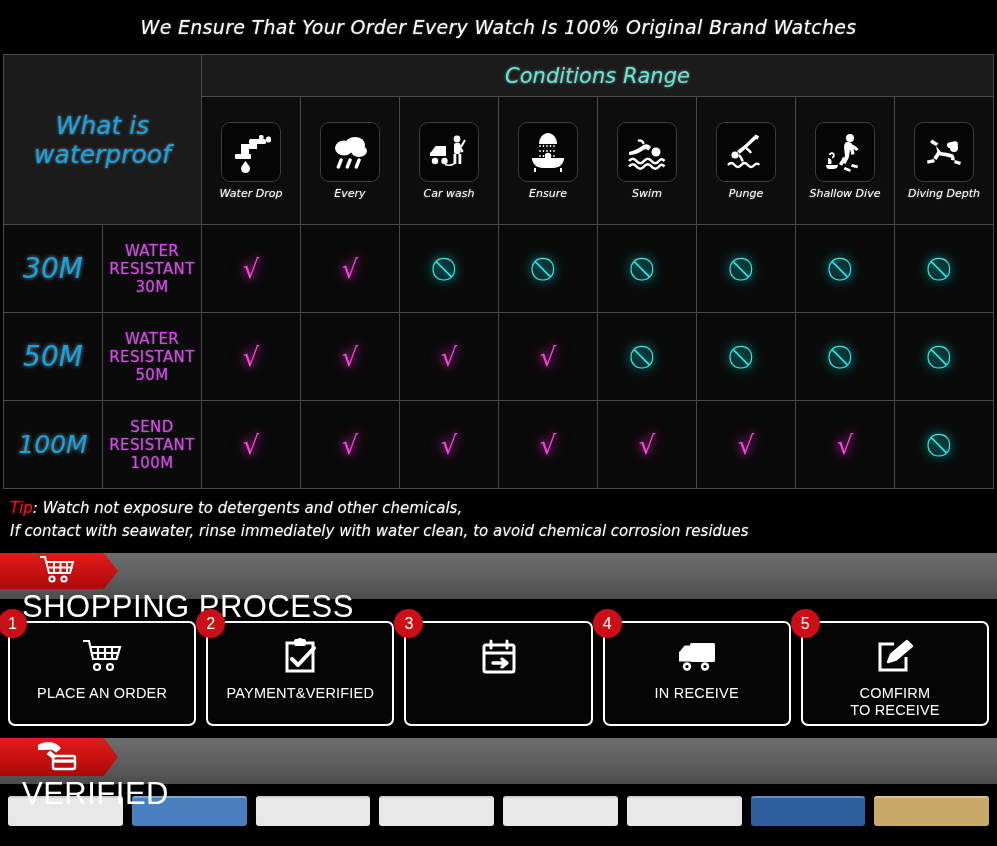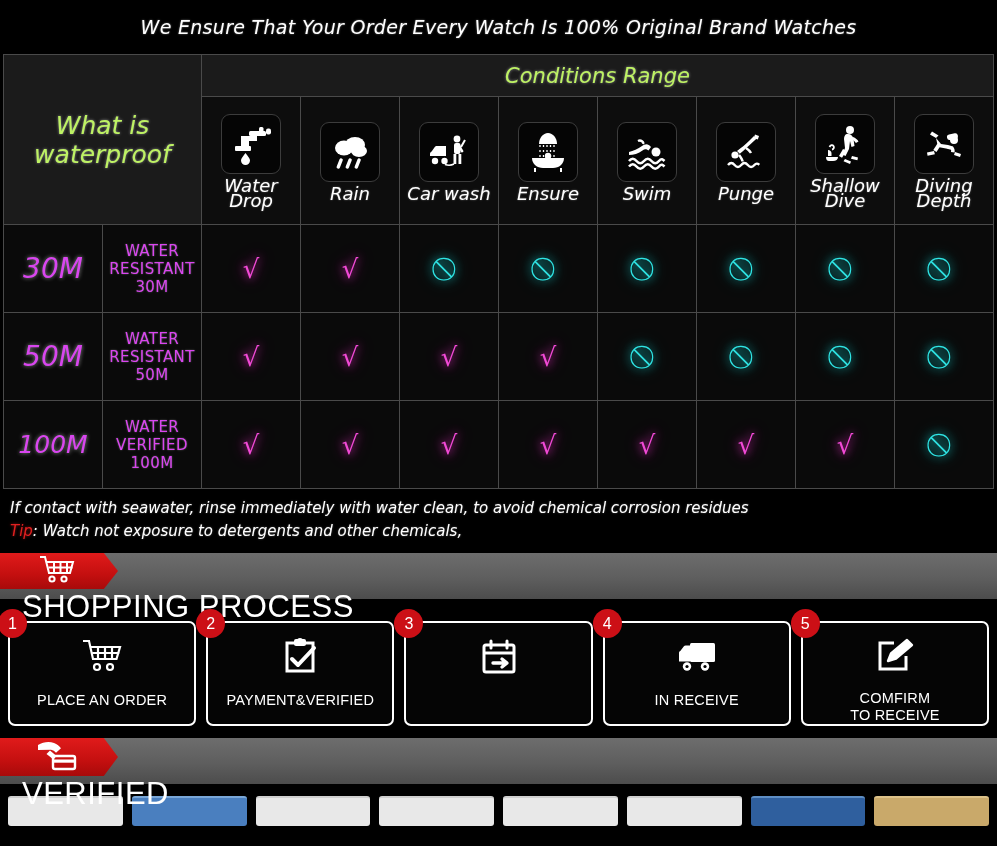--- a/index.html
+++ b/index.html
@@ -32,31 +32,31 @@
     background: #060606;
   }
   .wp-table td, .wp-table th {
     border: 1px solid #4a4a4a;
     background: #0a0a0a;
     padding: 0;
     vertical-align: middle;
   }
   .cell-title {
     background: #1b1b1b !important;
-    color: #bef264;
+    color: #0ea5e9;
     text-align: center;
     font-size: 25px;
     font-style: italic;
     font-family: "DejaVu Sans", sans-serif;
     text-shadow: 0 0 3px rgba(255,255,255,.5);
     height: 170px;
   }
   .cond-head {
     background: #1b1b1b !important;
-    color: #bef264;
+    color: #5eead4;
     text-align: center;
     height: 42px;
     font-size: 21px;
     font-style: italic;
     text-shadow: 0 0 3px rgba(255,255,255,.5);
   }
   .cond-cell {
     height: 128px;
     text-align: center;
     background: #0d0d0d !important;
@@ -66,30 +66,30 @@
     width: 60px; height: 60px;
     margin: 0 auto 4px;
     border: 1px solid #3c3c3c;
     border-radius: 9px;
     background: #050505;
     display: flex; align-items: center; justify-content: center;
   }
   .cond-ico svg { display:block; }
   .cond-lbl {
     color: #fff;
-    font-size: 18px;
+    font-size: 11px;
     font-style: italic;
     line-height: 15px;
     text-shadow: 0 0 2px rgba(255,255,255,.4);
   }
 
   .depth-cell {
     width: 100px; height: 88px;
     text-align: center;
-    color: #d946ef;
+    color: #0ea5e9;
     font-size: 28px;
     font-style: italic;
     font-weight: 500;
     text-shadow: 0 0 4px rgba(255,255,255,.55);
   }
   .depth-cell.small { font-size: 25px; }
   .desc-cell {
     text-align: center;
     color: #d946ef;
     font-size: 15px;
@@ -169,21 +169,21 @@
     border-radius: 50%;
     background: #cc0f16;
     color: #fff;
     font-size: 16px;
     display: flex; align-items: center; justify-content: center;
     font-family: "Liberation Sans", sans-serif;
     z-index: 3;
   }
   .step-ico { height: 42px; display:flex; align-items:center; justify-content:center; }
   .step-lbl {
-    margin-top: 14px;
+    margin-top: 7px;
     color: #fff;
     font-size: 14.5px;
     text-align: center;
     line-height: 17px;
     font-family: "Liberation Sans", sans-serif;
     letter-spacing: .2px;
   }
 
   
   .pay-strip { display: flex; gap: 9px; padding: 12px 8px 0 8px; }
@@ -231,21 +231,21 @@
           <div class="cond-ico">
             <svg width="44" height="44" viewBox="0 0 44 44" fill="#fff">
               <ellipse cx="16" cy="18" rx="9" ry="7.5"></ellipse>
               <ellipse cx="27" cy="15" rx="10" ry="8"></ellipse>
               <ellipse cx="31" cy="21" rx="8" ry="6"></ellipse>
               <rect x="10" y="28" width="3.4" height="11" rx="1.7" transform="rotate(22 11.7 33.5)"></rect>
               <rect x="19" y="28" width="3.4" height="11" rx="1.7" transform="rotate(22 20.7 33.5)"></rect>
               <rect x="28" y="28" width="3.4" height="11" rx="1.7" transform="rotate(22 29.7 33.5)"></rect>
             </svg>
           </div>
-          <div class="cond-lbl">Rain</div>
+          <div class="cond-lbl">Every</div>
         </td>
 
         <td class="cond-cell">
           <div class="cond-ico">
             <svg width="44" height="44" viewBox="0 0 44 44" fill="#fff">
               <path d="M3 24c0-1 .6-2 1.6-2.4l3-4.4c.5-.8 1.4-1.2 2.3-1.2H19v10H3z"></path>
               <circle cx="8" cy="31" r="3.2"></circle>
               <circle cx="17.5" cy="31" r="3.2"></circle>
               <circle cx="30" cy="9" r="3.4"></circle>
               <rect x="27" y="13" width="6.5" height="11" rx="2"></rect>
@@ -360,36 +360,36 @@
         <td class="mark-cell"><span class="mk yes">√</span></td>
         <td class="mark-cell"><span class="mk yes">√</span></td>
         <td class="mark-cell"><span class="mk no">⃠</span></td>
         <td class="mark-cell"><span class="mk no">⃠</span></td>
         <td class="mark-cell"><span class="mk no">⃠</span></td>
         <td class="mark-cell"><span class="mk no">⃠</span></td>
       </tr>
 
       <tr>
         <td class="depth-cell small">100M</td>
-        <td class="desc-cell">WATER VERIFIED  100M</td>
+        <td class="desc-cell">SEND RESISTANT  100M</td>
         <td class="mark-cell"><span class="mk yes">√</span></td>
         <td class="mark-cell"><span class="mk yes">√</span></td>
         <td class="mark-cell"><span class="mk yes">√</span></td>
         <td class="mark-cell"><span class="mk yes">√</span></td>
         <td class="mark-cell"><span class="mk yes">√</span></td>
         <td class="mark-cell"><span class="mk yes">√</span></td>
         <td class="mark-cell"><span class="mk yes">√</span></td>
         <td class="mark-cell"><span class="mk no">⃠</span></td>
       </tr>
     </tbody>
   </table>
 
   <div class="tip">
+    <div><b>Tip</b><span>: Watch not exposure to detergents and other chemicals,</span></div>
     <div>If contact with seawater, rinse immediately with water clean, to avoid chemical corrosion residues</div>
-    <div><b>Tip</b><span>: Watch not exposure to detergents and other chemicals,</span></div>
   </div>
 
   <div class="banner">
     <div class="banner-bg"></div>
     <div class="banner-tab">
       <span>
         <svg width="44" height="32" viewBox="0 0 44 32" fill="none" stroke="#fff" stroke-width="2">
           <path d="M3 4h5l4 16h19"></path>
           <path d="M10 9h26l-3 11H12"></path>
           <path d="M17 9v11M23.5 9v11M30 9v11M11.5 14.5h24"></path>

